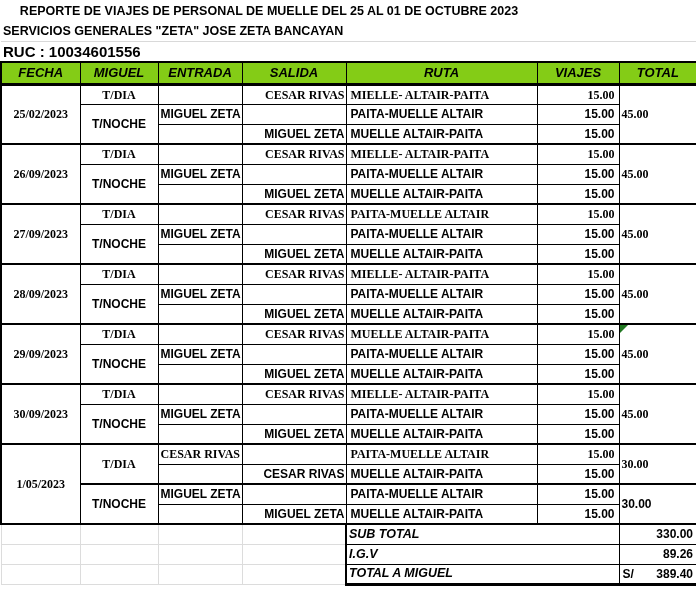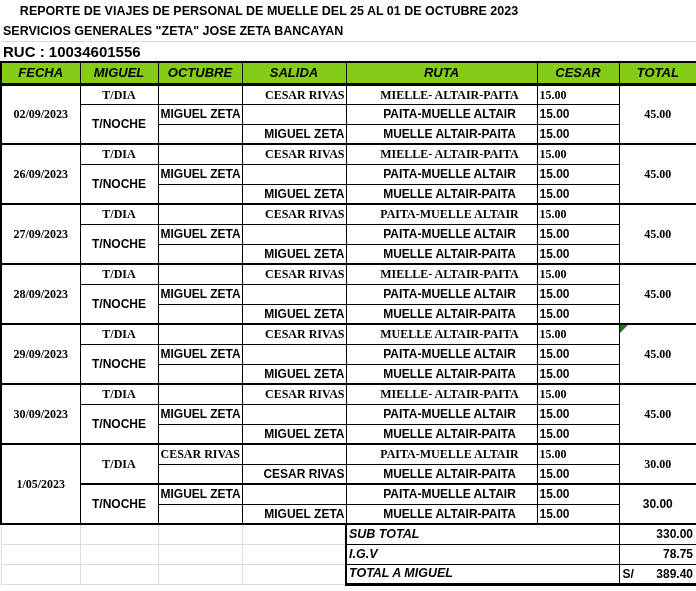--- a/index.html
+++ b/index.html
@@ -19,23 +19,23 @@
   th{background:#84cc16;border:1px solid #000;border-top:2.5px solid #000;border-bottom:3px solid #000;height:22px;text-align:center;font-size:13px;font-style:italic;}
   th.ol{border-left:2.5px solid #000;} th.or{border-right:2.5px solid #000;}
   
   tbody td{border:1px solid #000;height:20px;}
   tr.group-start > td{border-top:2.5px solid #000;font-family:Liberation Serif, serif;}
   tr.shift-sep > td{border-top:2.5px solid #000;}
   td.c-fecha{text-align:center;border-left:2.5px solid #000;}
   td.c-turno{text-align:center;}
   td.c-entrada{text-align:center;}
   td.c-salida{text-align:right;padding-right:1px;}
-  td.c-ruta{text-align:center;padding-left:18px;}
-  td.c-costo{padding-right:4px;}
-  td.c-total{text-align:center;border-right:2.5px solid #000;position:relative;}
+  td.c-ruta{text-align:left;padding-left:4px;}
+  td.c-costo{text-align:right;padding-right:4px;}
+  td.c-total{border-right:2.5px solid #000;position:relative;}
   .corner-marker{position:absolute;top:0;left:0;width:0;height:0;border-top:8px solid #217821;border-right:8px solid transparent;}
   
   tr.summary td{height:20px;}
   td.ghost{border:1px solid #dcdcdc;}
   td.sum-label{border:1px solid #000;border-left:2.5px solid #000;font-style:italic;font-size:12.5px;}
   td.sum-value{border:1px solid #000;border-right:2.5px solid #000;padding:0 3px;}
   td.sum-value .val-wrap{display:flex;justify-content:flex-end;align-items:center;}
   td.sum-value .val-wrap .amount{margin-left:auto;}
   tr.summary-first > td{border-top:2.5px solid #000;}
   tr.summary-last > td.sum-label, tr.summary-last > td.sum-value{border-bottom:3px solid #000;}
@@ -66,30 +66,30 @@
       <td class="gridline-left"></td>
     </tr>
     <tr class="row-ruc">
       <td colspan="5">RUC : 10034601556</td>
       <td></td>
       <td class="gridline-left"></td>
     </tr>
     <tr>
       <th class="ol">FECHA</th>
       <th>MIGUEL</th>
-      <th>OCTUBRE</th>
+      <th>ENTRADA</th>
       <th>SALIDA</th>
       <th>RUTA</th>
-      <th>CESAR</th>
+      <th>VIAJES</th>
       <th class="or">TOTAL</th>
     </tr>
   </tbody>
   <tbody>
         <tr class="group-start">
-          <td class="c-fecha" rowspan="3">02/09/2023</td>
+          <td class="c-fecha" rowspan="3">25/02/2023</td>
           <td class="c-turno" rowspan="1">T/DIA</td>
           <td class="c-entrada"></td>
           <td class="c-salida">CESAR RIVAS</td>
           <td class="c-ruta">MIELLE- ALTAIR-PAITA</td>
           <td class="c-costo">15.00</td>
           <td class="c-total" rowspan="3">45.00</td>
         </tr>
         <tr>
           <td class="c-turno" rowspan="2">T/NOCHE</td>
           <td class="c-entrada">MIGUEL ZETA</td>
@@ -259,21 +259,21 @@
         </tr>
         <tr class="summary">
           <td class="ghost"></td>
           <td class="ghost"></td>
           <td class="ghost"></td>
           <td class="ghost"></td>
           <td class="sum-label" colspan="2">I.G.V</td>
           <td class="sum-value">
             <span class="val-wrap">
               <span class="currency"></span>
-              <span class="amount">78.75</span>
+              <span class="amount">89.26</span>
             </span>
           </td>
         </tr>
         <tr class="summary summary-last">
           <td class="ghost"></td>
           <td class="ghost"></td>
           <td class="ghost"></td>
           <td class="ghost"></td>
           <td class="sum-label" colspan="2">TOTAL A MIGUEL</td>
           <td class="sum-value">

